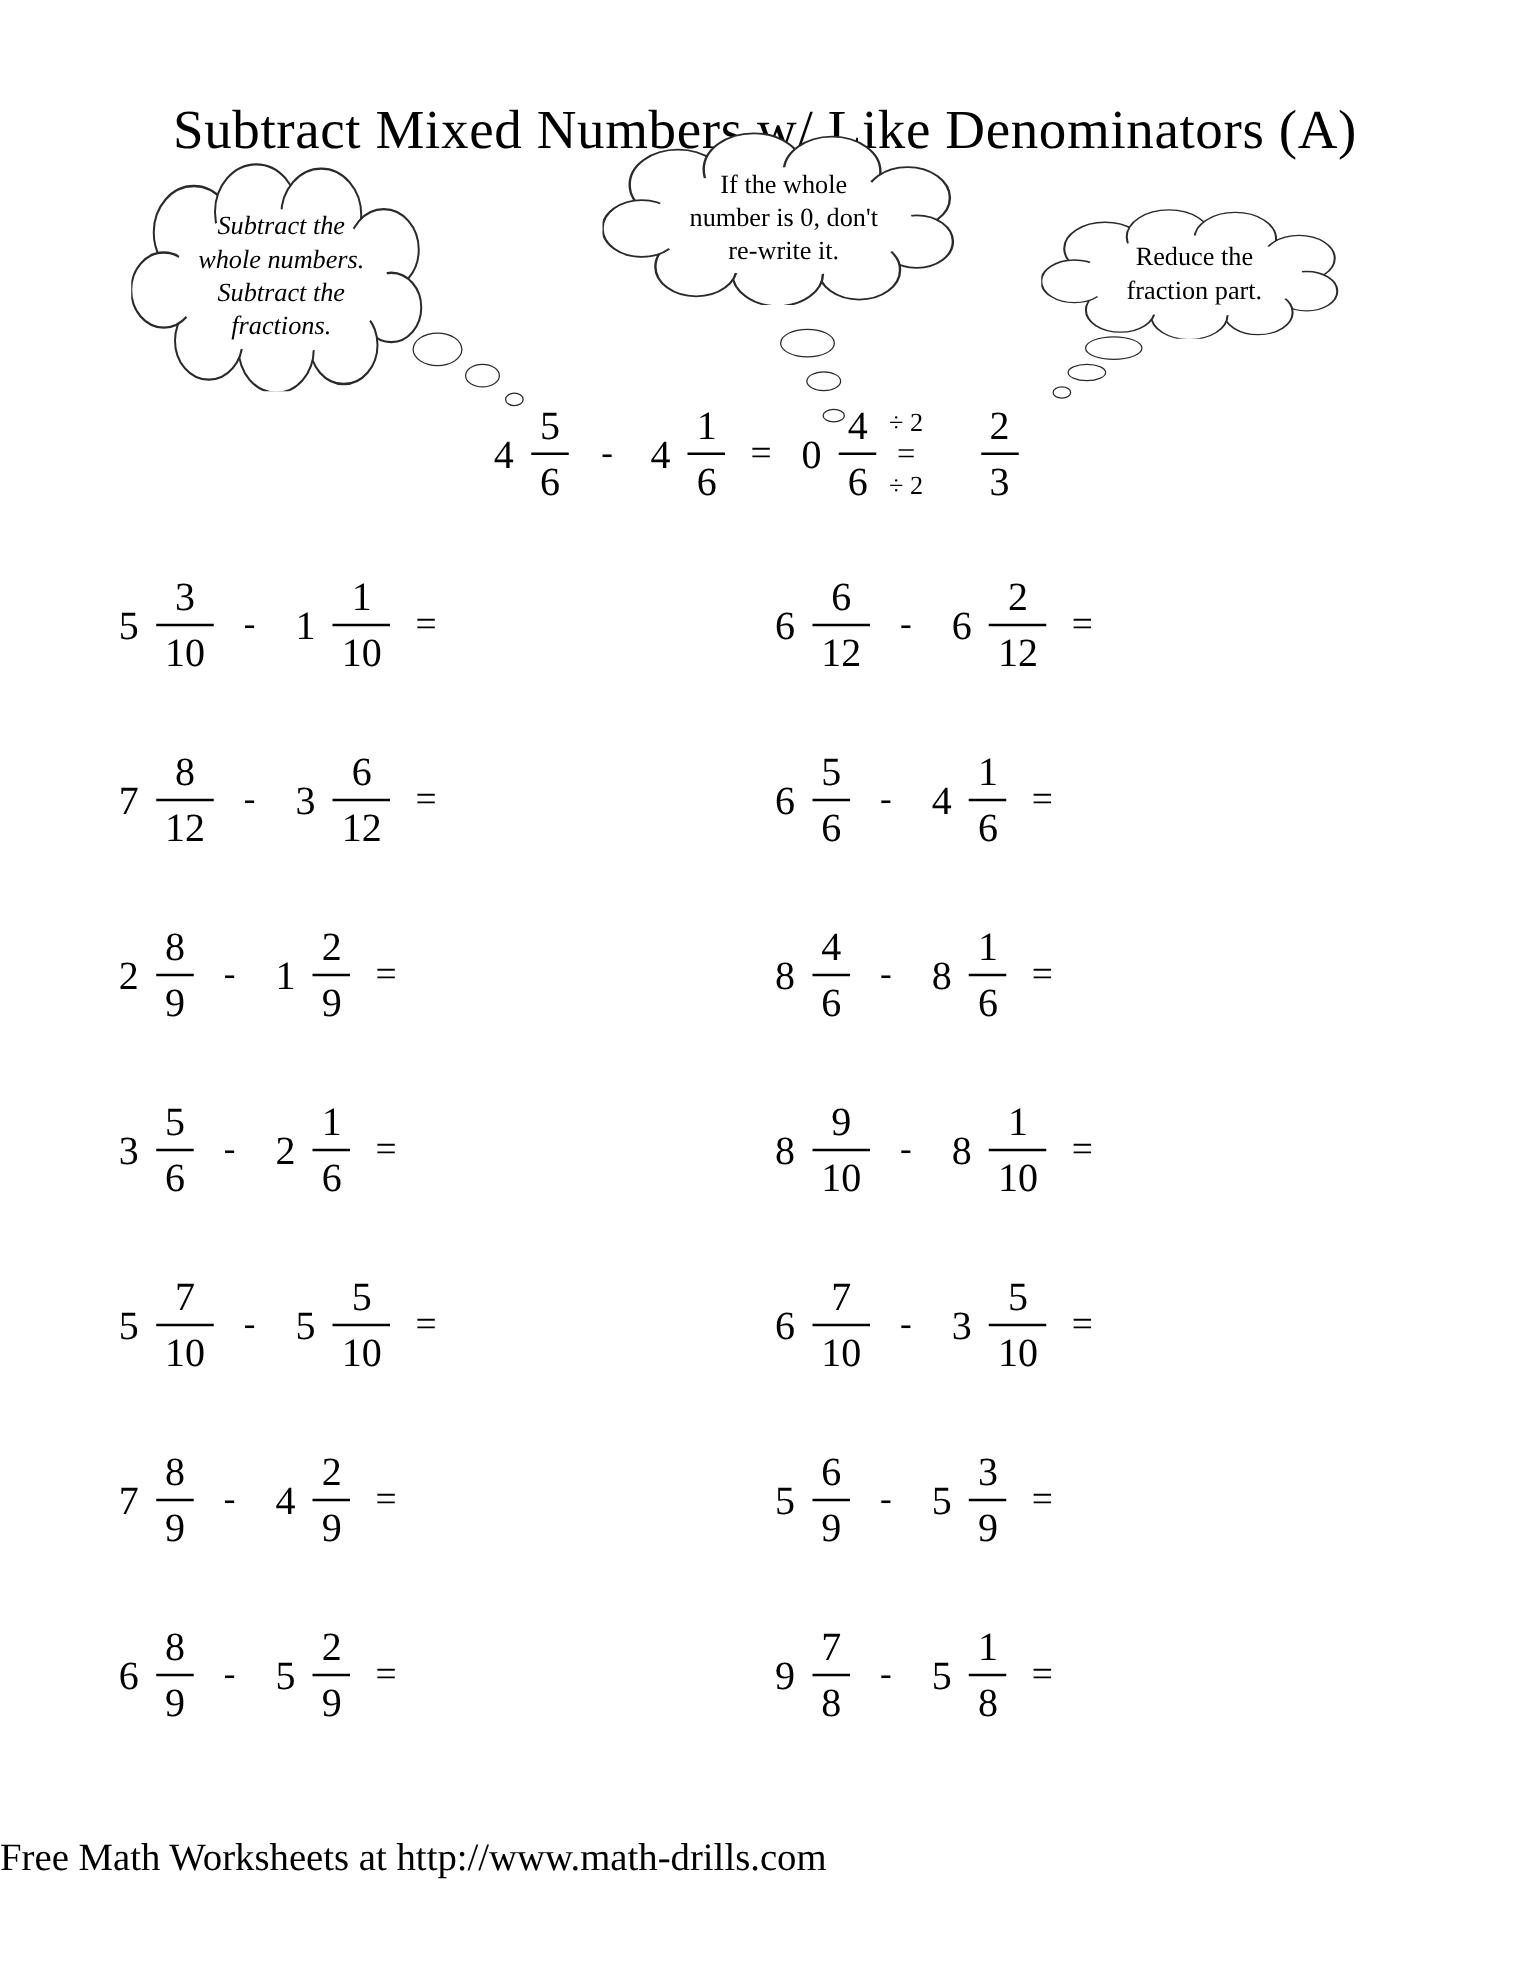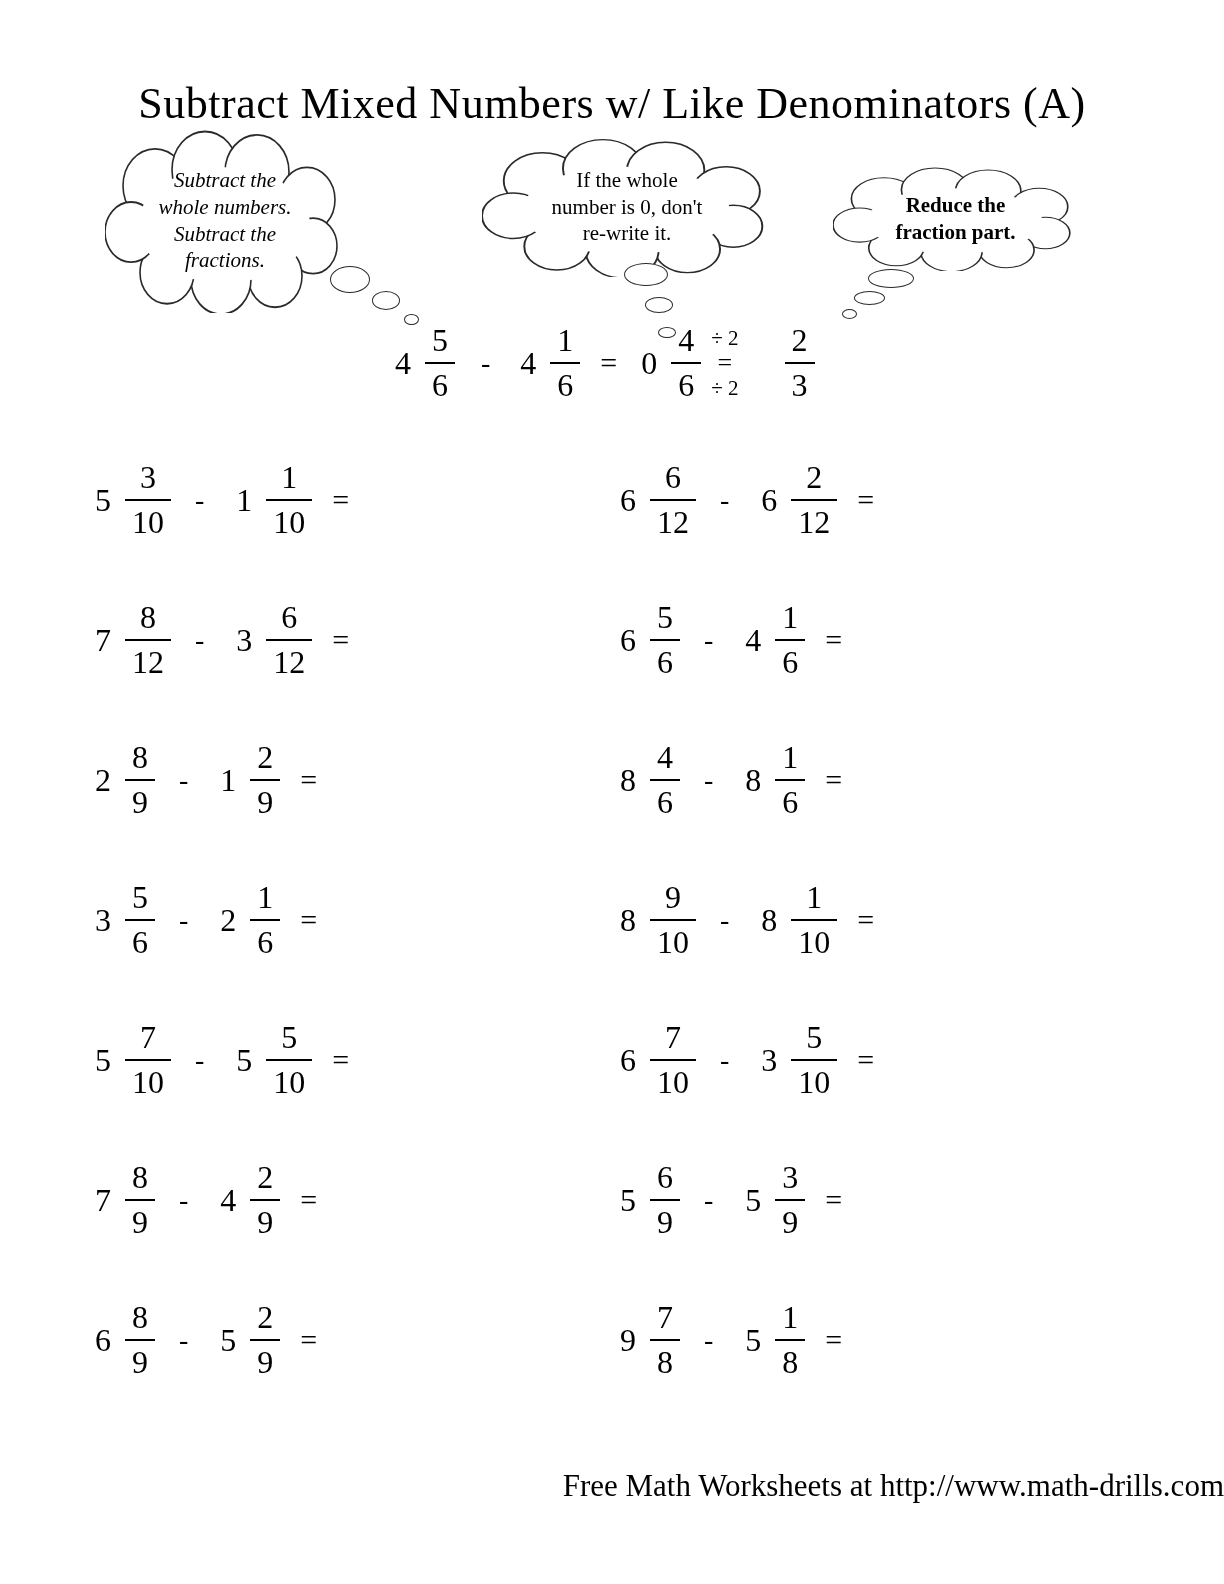--- a/index.html
+++ b/index.html
@@ -16,24 +16,24 @@
   }
   
   .cloud { position:absolute; }
   .cloud svg { position:absolute; inset:0; width:100%; height:100%; }
   .cloud-text {
     position:absolute; inset:0; display:flex; align-items:center; justify-content:center;
     text-align:center; font-size:21px; line-height:1.28;
   }
   .cloud1 { left:105px; top:128px; width:240px; height:185px; }
   .cloud1 .cloud-text { padding:0 45px;font-style:italic; }
-  .cloud2 { left:482px; top:137px; width:290px; height:140px; }
+  .cloud2 { left:482px; top:104px; width:290px; height:140px; }
   .cloud2 .cloud-text { padding:0 62px; }
   .cloud3 { left:833px; top:166px; width:245px; height:105px; }
-  .cloud3 .cloud-text { padding:0 56px;font-weight:bold; }
+  .cloud3 .cloud-text { padding:0 56px; }
   .bubble {
     position:absolute; border:1.6px solid #2a2a2a; border-radius:50%; background:#fff;
     box-sizing:border-box;
   }
   .t1a { left:330px; top:266px; width:40px; height:27px; }
   .t1b { left:372px; top:291px; width:28px; height:19px; }
   .t1c { left:404px; top:314px; width:15px; height:11px; }
   .t2a { left:624px; top:263px; width:44px; height:23px; }
   .t2b { left:645px; top:297px; width:28px; height:16px; }
   .t2c { left:658px; top:327px; width:18px; height:11px; }
@@ -69,21 +69,21 @@
     align-items:center;
   }
   .prob { display:flex; align-items:center; }
   .prob .w1 { margin-right:14px; }
   .prob .f1 { margin-right:24px; }
   .prob .op { margin-right:32px; }
   .prob .w2 { margin-right:14px; }
   .prob .f2 { margin-right:20px; }
   .footer {
     position:absolute; top:1468px; left:0; width:100%;
-    text-align:right; font-size:31px; white-space:nowrap;
+    text-align:left; font-size:31px; white-space:nowrap;
   }
 </style>
 </head>
 <body>
 
 <div class="title">Subtract Mixed Numbers w/ Like Denominators (A)</div>
 
 <div class="cloud cloud1">
   <svg viewBox="0 0 240 160" preserveAspectRatio="none" aria-hidden="true">
     <g fill="#ffffff" stroke="#2a2a2a" stroke-width="1.6">

